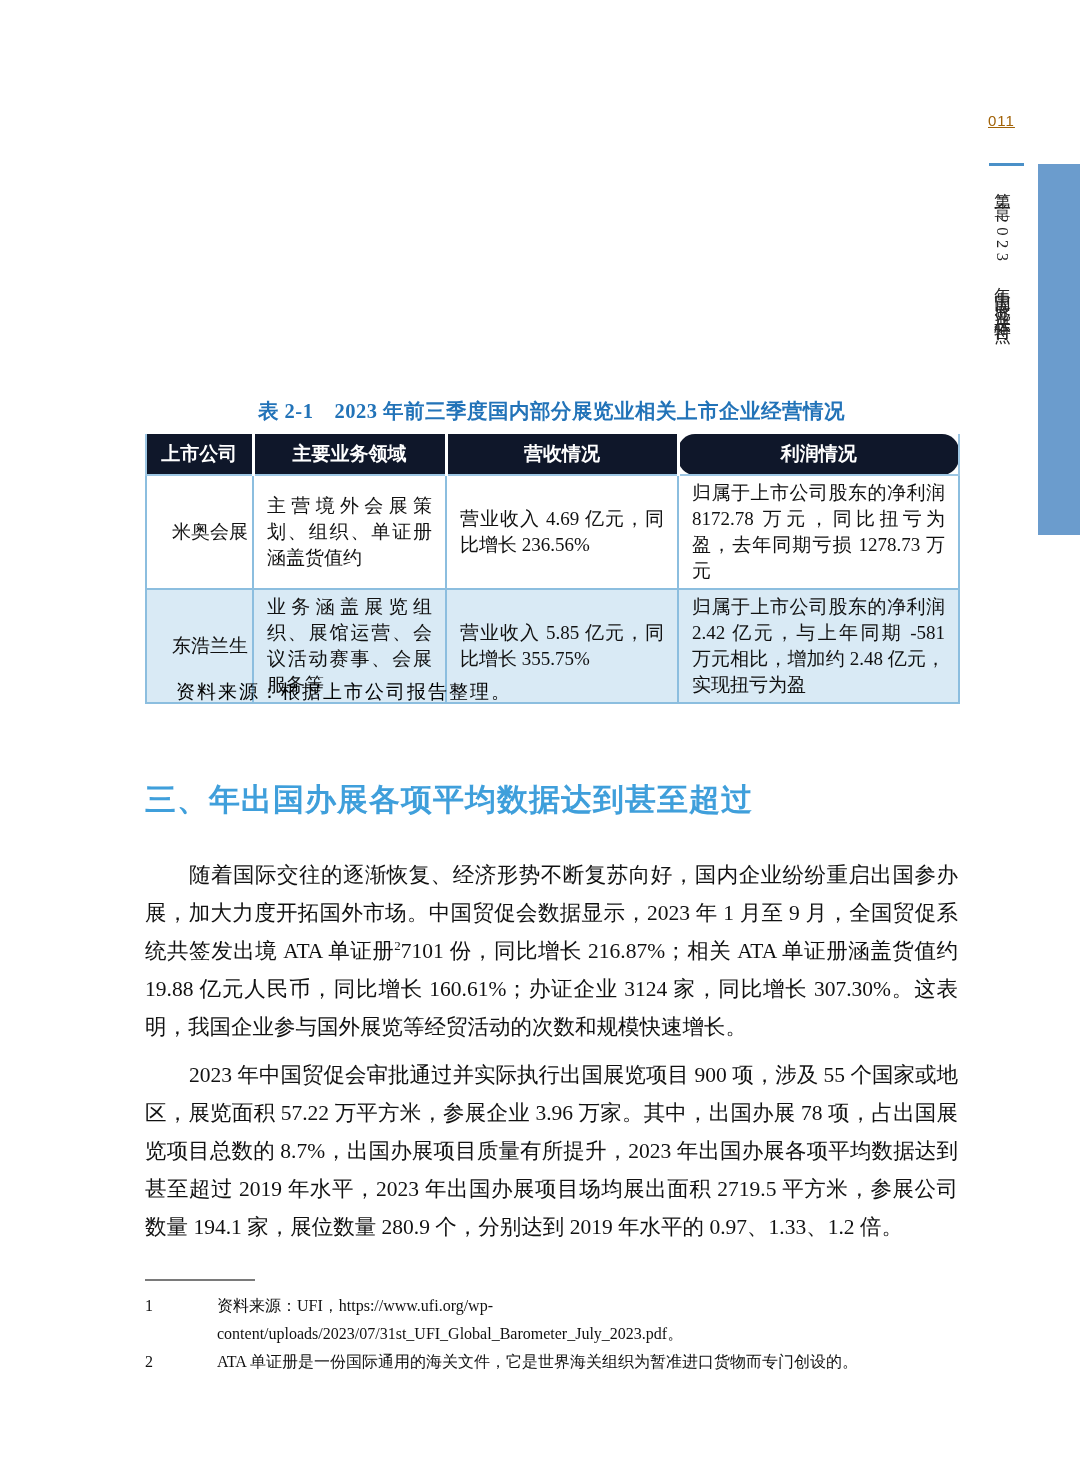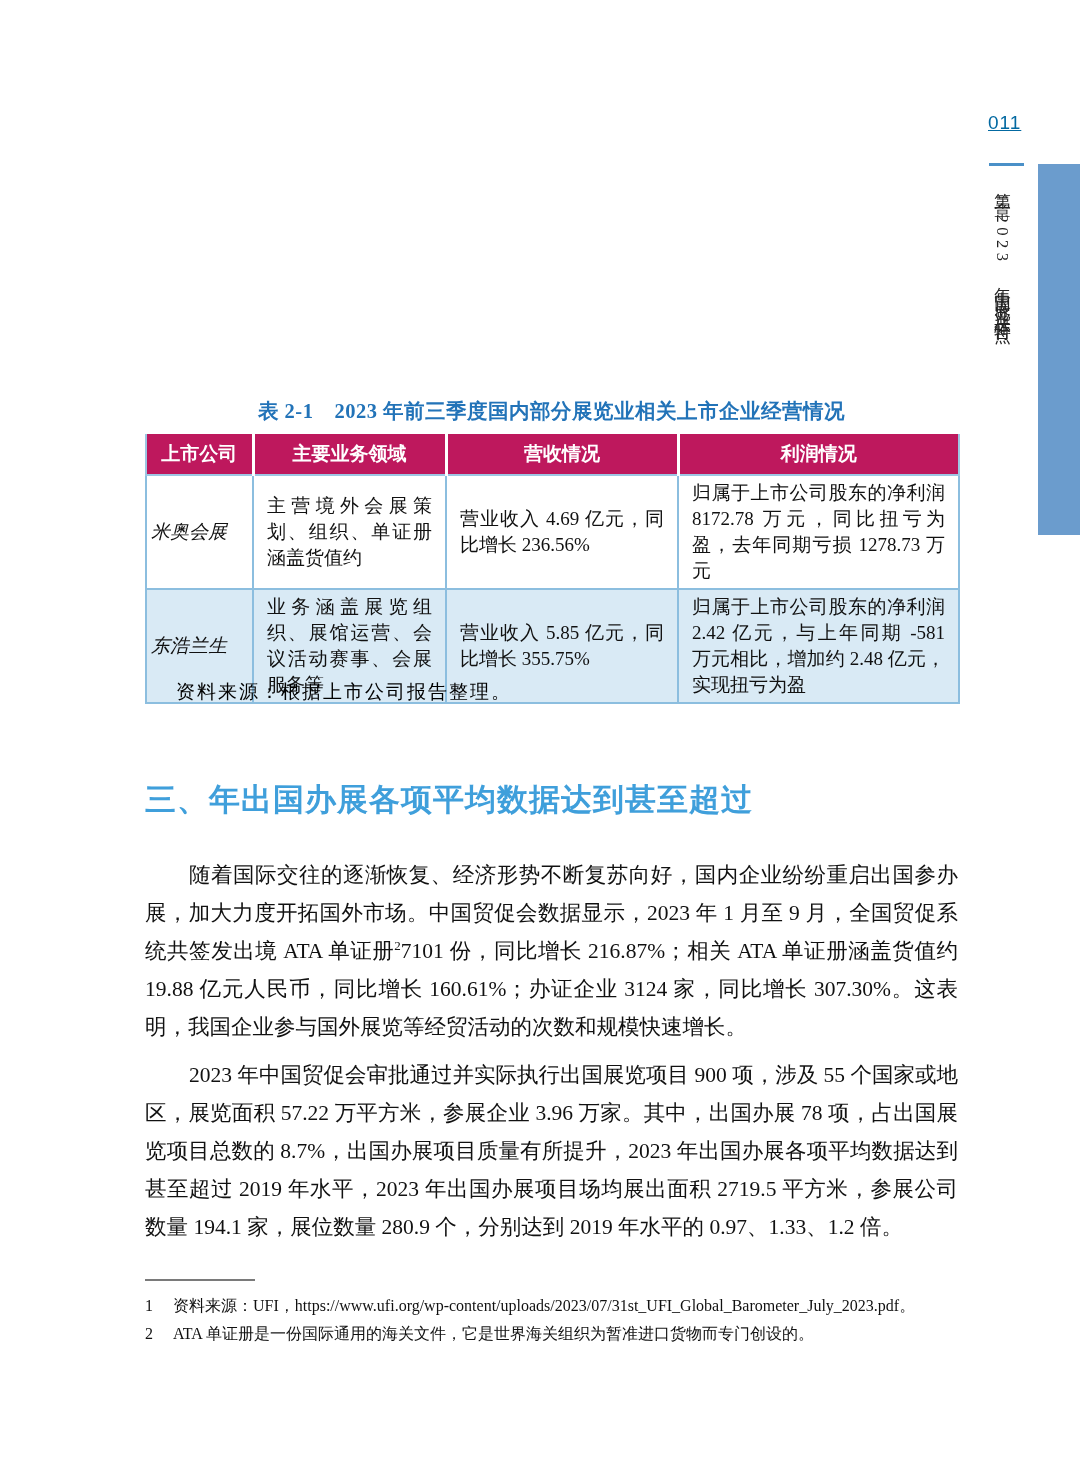--- a/index.html
+++ b/index.html
@@ -9,21 +9,21 @@
     background:#ffffff;
     overflow:hidden;
     color:#111111;
     font-family:"Liberation Serif","DejaVu Serif",serif;
   }
 
   
   .page-number {
     position:absolute; left:988px; top:112px;
     font-family:"Liberation Sans","DejaVu Sans",sans-serif;
-    font-size:19px; letter-spacing:1px; color:#0369a1;text-decoration:underline;
+    font-size:15px; letter-spacing:1px; color:#a16207;text-decoration:underline;
   }
   .page-number-rule {
     position:absolute; left:989px; top:163px;
     width:35px; height:3px; background:#4a90c8;
   }
   .chapter-vertical {
     position:absolute; left:991px; top:180px;
     writing-mode:vertical-rl;
     font-size:16.5px; letter-spacing:4.5px; color:#222222;
     font-family:"Liberation Serif","DejaVu Serif",serif;
@@ -53,37 +53,37 @@
     text-align:center; color:#2273b8;
     font-family:Liberation Serif, serif;
     font-weight:bold; font-size:20.5px; letter-spacing:0.5px;
   }
   .data-table {
     position:absolute; left:145px; top:434px; width:813px;
     border-collapse:collapse; table-layout:fixed;
     font-size:19px;
   }
   .data-table th {
-    background:#be185d; color:#ffffff;
+    background:#0f172a; color:#ffffff;
     font-family:"Liberation Sans","DejaVu Sans",sans-serif;
     font-weight:bold; font-size:19px;
     height:38px; text-align:center;
     border-left:3px solid #ffffff;
     border-bottom:2px solid #9dc6e3;
   }
   .data-table th:first-child { border-left:2px solid #9dc6e3; }
-  .data-table th:last-child  { border-right:2px solid #9dc6e3; }
+  .data-table th:last-child  { border-right:2px solid #9dc6e3;border-radius:17px; }
   .data-table td {
     border:2px solid #8cbedf;
     padding:4px 13px;
     line-height:26px;
     vertical-align:middle;
     text-align:justify;
   }
-  .data-table td.company { text-align:left; padding:8px 4px;font-style:italic; }
+  .data-table td.company { text-align:right; padding:8px 4px; }
   .row-white { background:#ffffff; }
   .row-blue  { background:#d9eaf5; }
 
   .source-note {
     position:absolute; left:176px; top:679px;
     font-size:19px; color:#000000; letter-spacing:2px;
   }
 
   
   .section-heading {
@@ -94,21 +94,21 @@
   }
 
   
   .footnotes {
     position:absolute; left:145px; top:1279px; width:813px;
     font-size:16px; color:#111111;
   }
   .fn-rule { width:110px; height:2px; background:#7a7a7a; margin-bottom:11px; }
   .fn { display:flex; line-height:28px; }
   .fn-num { width:28px; flex:none; }
-  .fn-text { flex:1; }
+  .fn-text { flex:1;margin-left:44px; }
 </style>
 </head>
 <body>
 
 <div class="page">
 
   <div class="page-number">011</div>
   <div class="page-number-rule"></div>
   <div class="chapter-vertical">第二章　2023 年中国展览业总体特点</div>
   <div class="side-bar-rect"></div>

